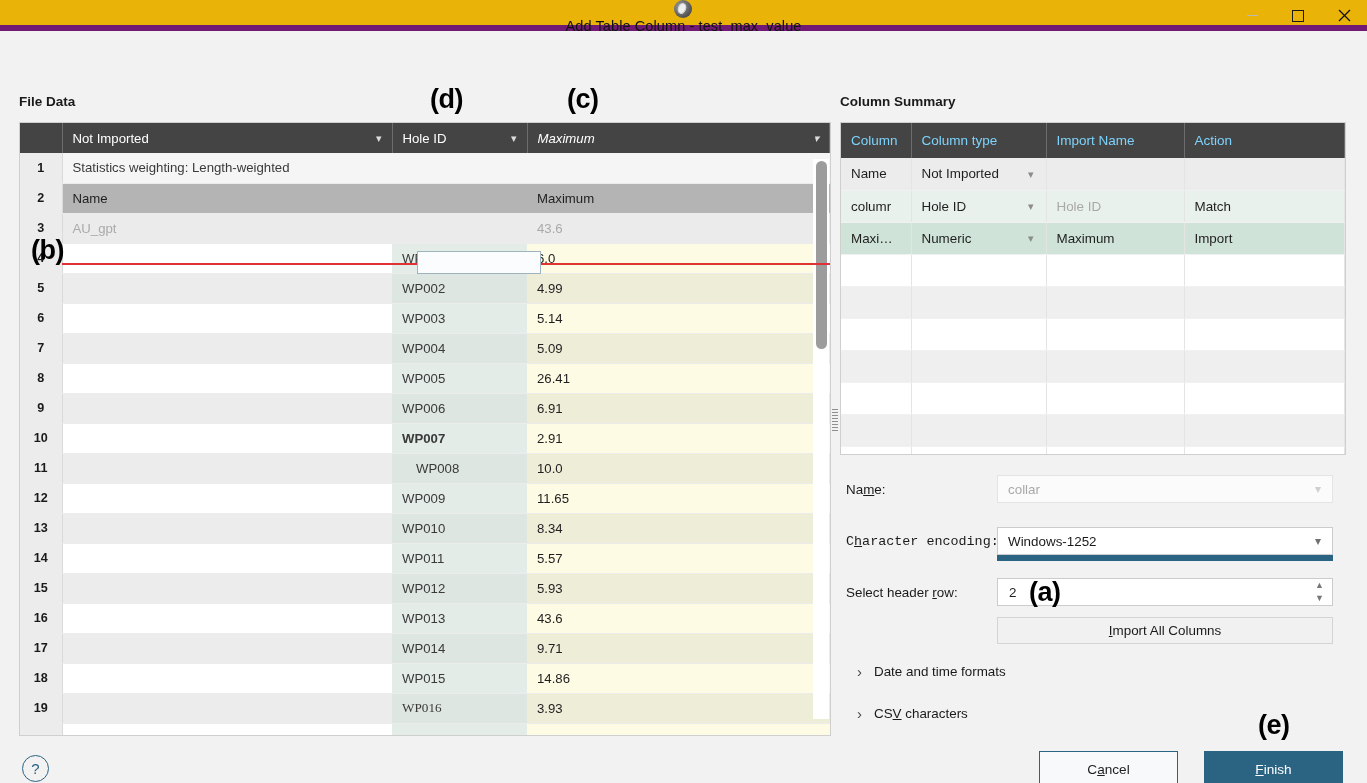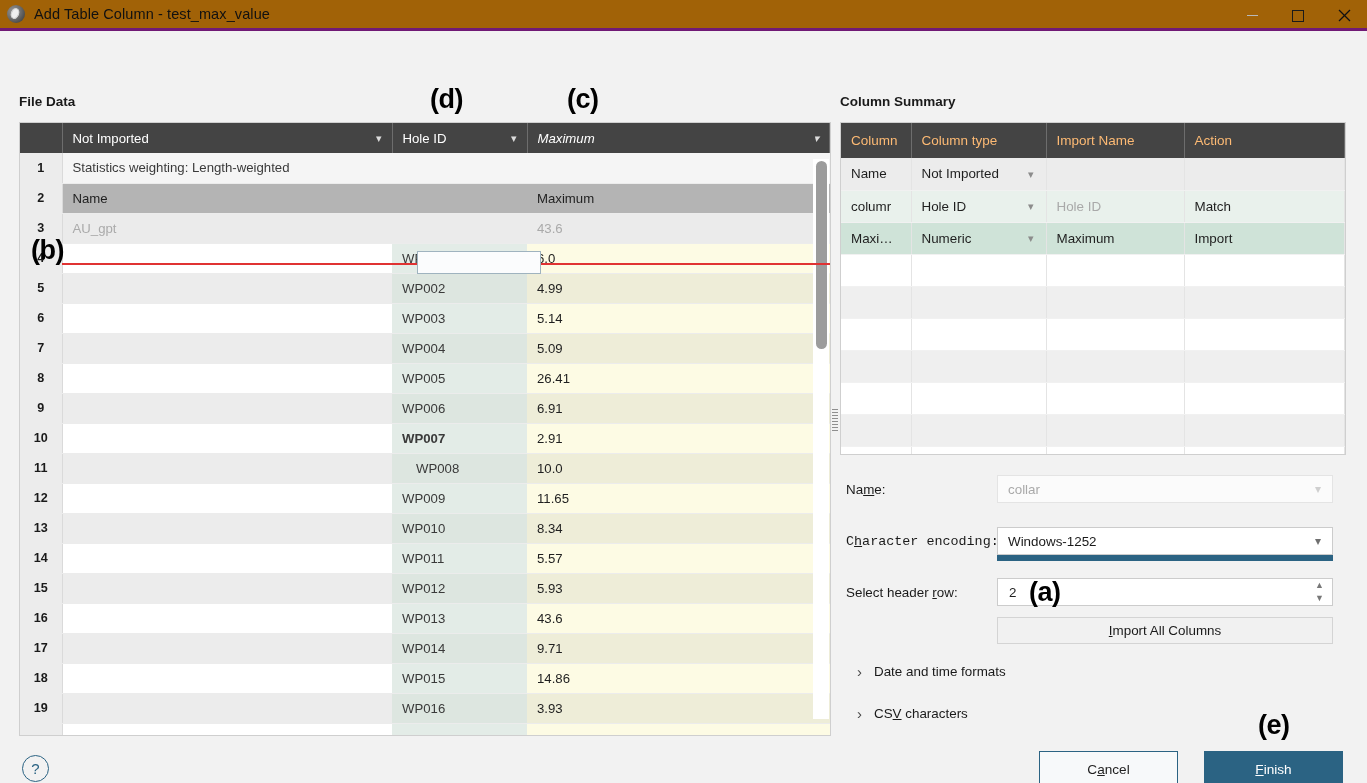--- a/index.html
+++ b/index.html
@@ -6,24 +6,25 @@
   html, body {
     width: 1367px; height: 783px;
     font-family: "Liberation Sans", sans-serif;
     background: #f2f2f2;
     overflow: hidden;
     color: #1f1f1f;
   }
 
   
   .titlebar {
-    height: 31px; background: #a16207;
+    height: 31px; background: #eab308;
     display: flex; align-items: center;
-    border-bottom: 3px solid #701a75;
+    border-bottom: 6px solid #701a75;
     position: relative;
+    flex-direction: column;
   }
   .app-icon {
     width: 18px; height: 18px; margin-left: 7px; margin-right: 9px;
     border-radius: 50%;
     background: radial-gradient(circle at 35% 35%, #9a9a9a 0%, #6d6d6d 45%, #2f2f2f 100%);
     position: relative; flex: 0 0 auto;
   }
   .app-icon::after {
     content: ""; position: absolute; left: 4px; top: 3px;
     width: 8px; height: 11px; border-radius: 50% 50% 50% 50%;
@@ -125,21 +126,21 @@
   }
   .splitter i { display: block; width: 6px; height: 1.4px; background: #8f8f8f; }
 
   
   .cs-wrap {
     position: absolute; left: 840px; top: 91px; width: 506px; height: 333px;
     background: #ffffff; border: 1px solid #cfcfcf; overflow: hidden;
   }
   table.cs { border-collapse: collapse; width: 100%; table-layout: fixed; }
   .cs-head th {
-    background: #444444; color: #fdba74; height: 35px; font-size: 13.5px;
+    background: #444444; color: #7dd3fc; height: 35px; font-size: 13.5px;
     font-weight: normal; text-align: left; padding-left: 10px;
     border-right: 1px solid #6d6d6d;
   }
   table.cs td {
     height: 32px; font-size: 13.4px; padding-left: 10px;
     border-right: 1px solid #e4e4e4; border-bottom: 1px solid #f1f1f1;
     white-space: nowrap; overflow: hidden;
   }
   .cs-r1 td { background: #ececec; }
   .cs-r2 td { background: #e9f1ec; }
@@ -386,21 +387,21 @@
           </tr>
           <tr class="fd-row odd">
             <td class="num">18</td>
             <td class="c1" style="width: 330px;"></td>
             <td class="c2" style="width: 135px;">WP015</td>
             <td class="c3">14.86</td>
           </tr>
           <tr class="fd-row even">
             <td class="num">19</td>
             <td class="c1" style="width: 330px;"></td>
-            <td class="c2" style="width: 135px;">WP016</td>
+            <td class="c2" style="width: 135px; font-family: Liberation Serif, serif;">WP016</td>
             <td class="c3">3.93</td>
           </tr>
           <tr class="fd-row odd">
             <td class="num"></td>
             <td class="c1" style="width: 330px;"></td>
             <td class="c2" style="width: 135px;"></td>
             <td class="c3"></td>
           </tr>
         </tbody>
     </table>

